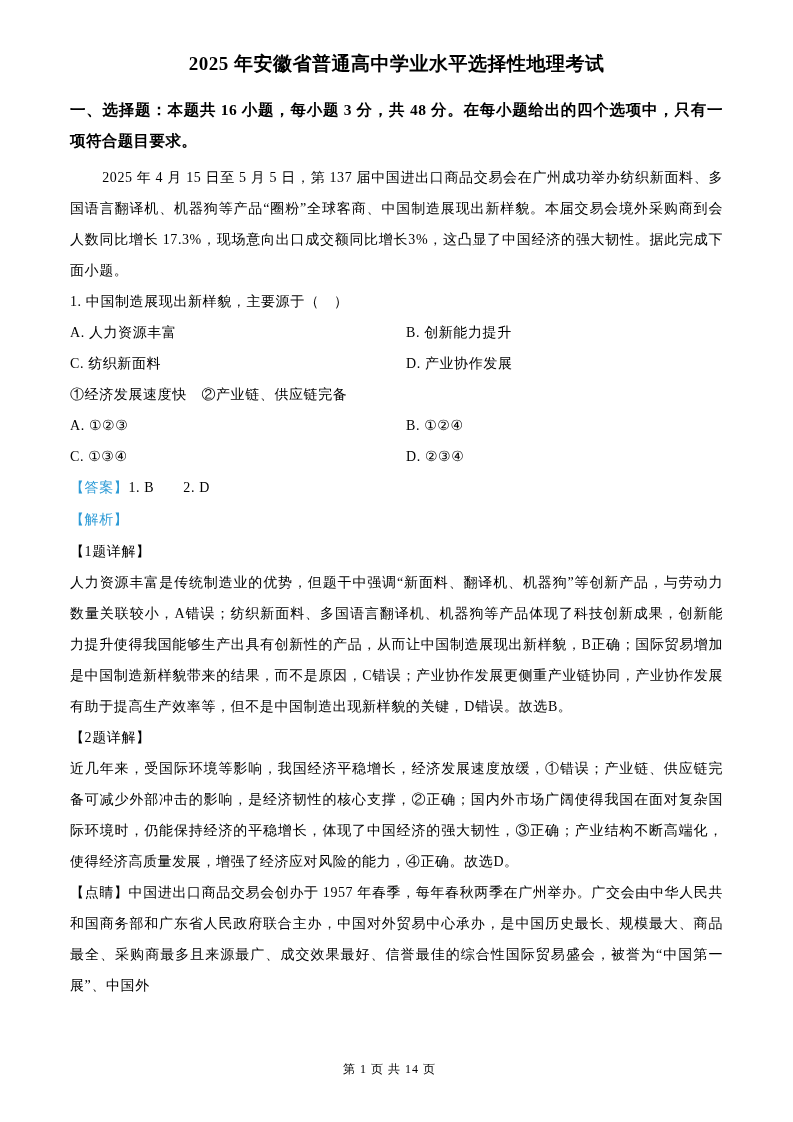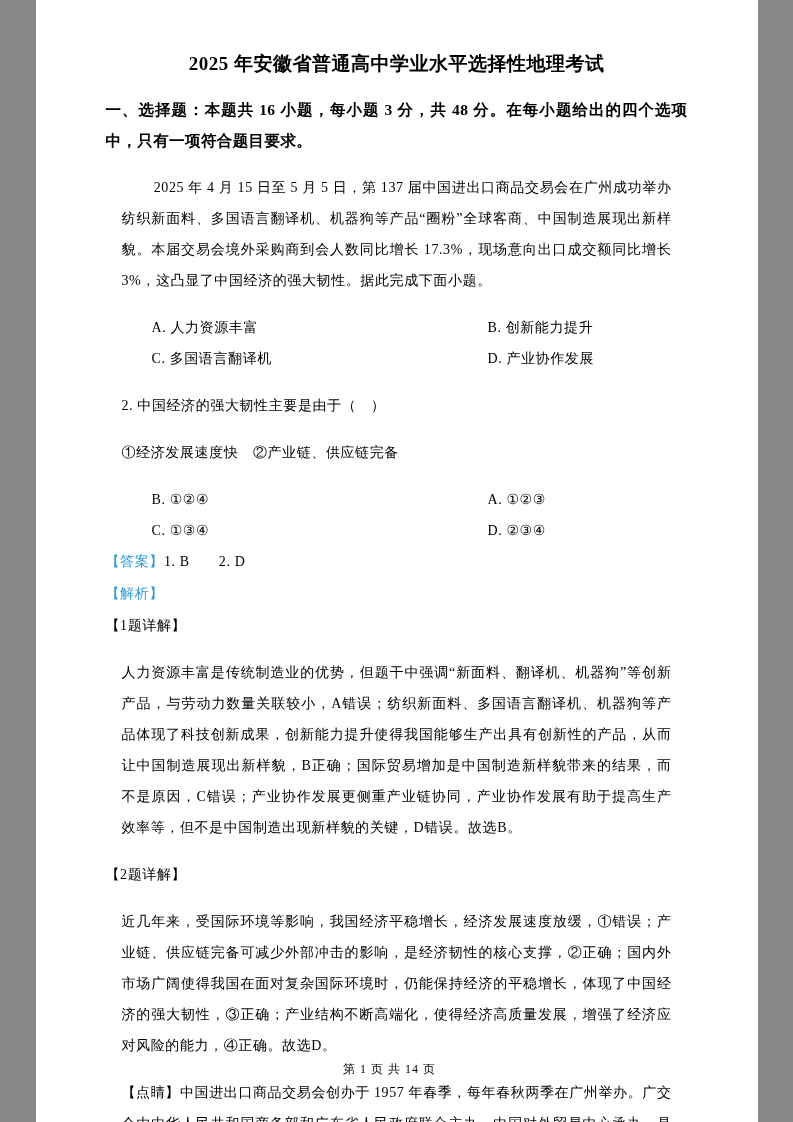--- a/index.html
+++ b/index.html
@@ -2,21 +2,21 @@
 <html><head>
 <meta charset="utf-8">
 <style>
   html, body {
     margin: 0;
     padding: 0;
     background: #888;
   }
   .page {
     position: relative;
-    width: 722px;
+    width: 793px;
     height: 1122px;
     margin: 0 auto;
     background: #ffffff;
     font-family: "Liberation Serif", "DejaVu Serif", serif;
     color: #000000;
     overflow: hidden;
     box-sizing: border-box;
   }
   .content {
     padding: 50px 70px 0 70px;
@@ -34,34 +34,33 @@
     font-weight: bold;
     line-height: 31px;
     margin: 0 0 6px 0;
     text-align: justify;
     letter-spacing: 0.4px;
     font-family: Liberation Serif, serif;
   }
   p.body-line, .body-text {
     font-size: 14px;
     line-height: 31px;
-    margin: 16px;
+    margin: 0;
     text-align: justify;
     letter-spacing: 0.6px;
   }
   .passage {
     text-indent: 2.3em;
   }
   .opts-grid {
     display: grid;
     grid-template-columns: 336px 1fr;
     font-size: 14px;
     line-height: 31px;
     letter-spacing: 0.6px;
-    margin-left: 46px;
   }
   .accent {
     color: #2E9BD6;
     font-family: Liberation Mono, monospace;
   }
   .label-line {
     font-size: 14px;
     line-height: 31px;
     margin: 0;
     letter-spacing: 0.6px;
@@ -82,35 +81,35 @@
 
 <div class="page">
   <div class="content">
 
     <h1 class="doc-title">2025 年安徽省普通高中学业水平选择性地理考试</h1>
 
     <p class="section-header">一、选择题：本题共 16 小题，每小题 3 分，共 48 分。在每小题给出的四个选项中，只有一项符合题目要求。</p>
 
     <p class="body-line passage">2025 年 4 月 15 日至 5 月 5 日，第 137 届中国进出口商品交易会在广州成功举办纺织新面料、多国语言翻译机、机器狗等产品“圈粉”全球客商、中国制造展现出新样貌。本届交易会境外采购商到会人数同比增长 17.3%，现场意向出口成交额同比增长3%，这凸显了中国经济的强大韧性。据此完成下面小题。</p>
 
+    <p class="body-line">1. 中国制造展现出新样貌，主要源于（　）</p>
 
     <div class="opts-grid">
       <span>A. 人力资源丰富</span>
       <span>B. 创新能力提升</span>
-      <span>C. 多国语言翻译机</span>
+      <span>C. 纺织新面料</span>
       <span>D. 产业协作发展</span>
     </div>
 
-    <p class="body-line">2. 中国经济的强大韧性主要是由于（　）</p>
 
     <p class="body-line">①经济发展速度快　②产业链、供应链完备</p>
 
     <div class="opts-grid">
+      <span>A. ①②③</span>
       <span>B. ①②④</span>
-      <span>A. ①②③</span>
       <span>C. ①③④</span>
       <span>D. ②③④</span>
     </div>
 
     <p class="label-line"><span class="accent">【答案】</span><span>1. B　　2. D</span></p>
 
     <p class="label-line"><span class="accent">【解析】</span></p>
 
     <p class="label-line">【1题详解】</p>
     <p class="body-line">人力资源丰富是传统制造业的优势，但题干中强调“新面料、翻译机、机器狗”等创新产品，与劳动力数量关联较小，A错误；纺织新面料、多国语言翻译机、机器狗等产品体现了科技创新成果，创新能力提升使得我国能够生产出具有创新性的产品，从而让中国制造展现出新样貌，B正确；国际贸易增加是中国制造新样貌带来的结果，而不是原因，C错误；产业协作发展更侧重产业链协同，产业协作发展有助于提高生产效率等，但不是中国制造出现新样貌的关键，D错误。故选B。</p>

